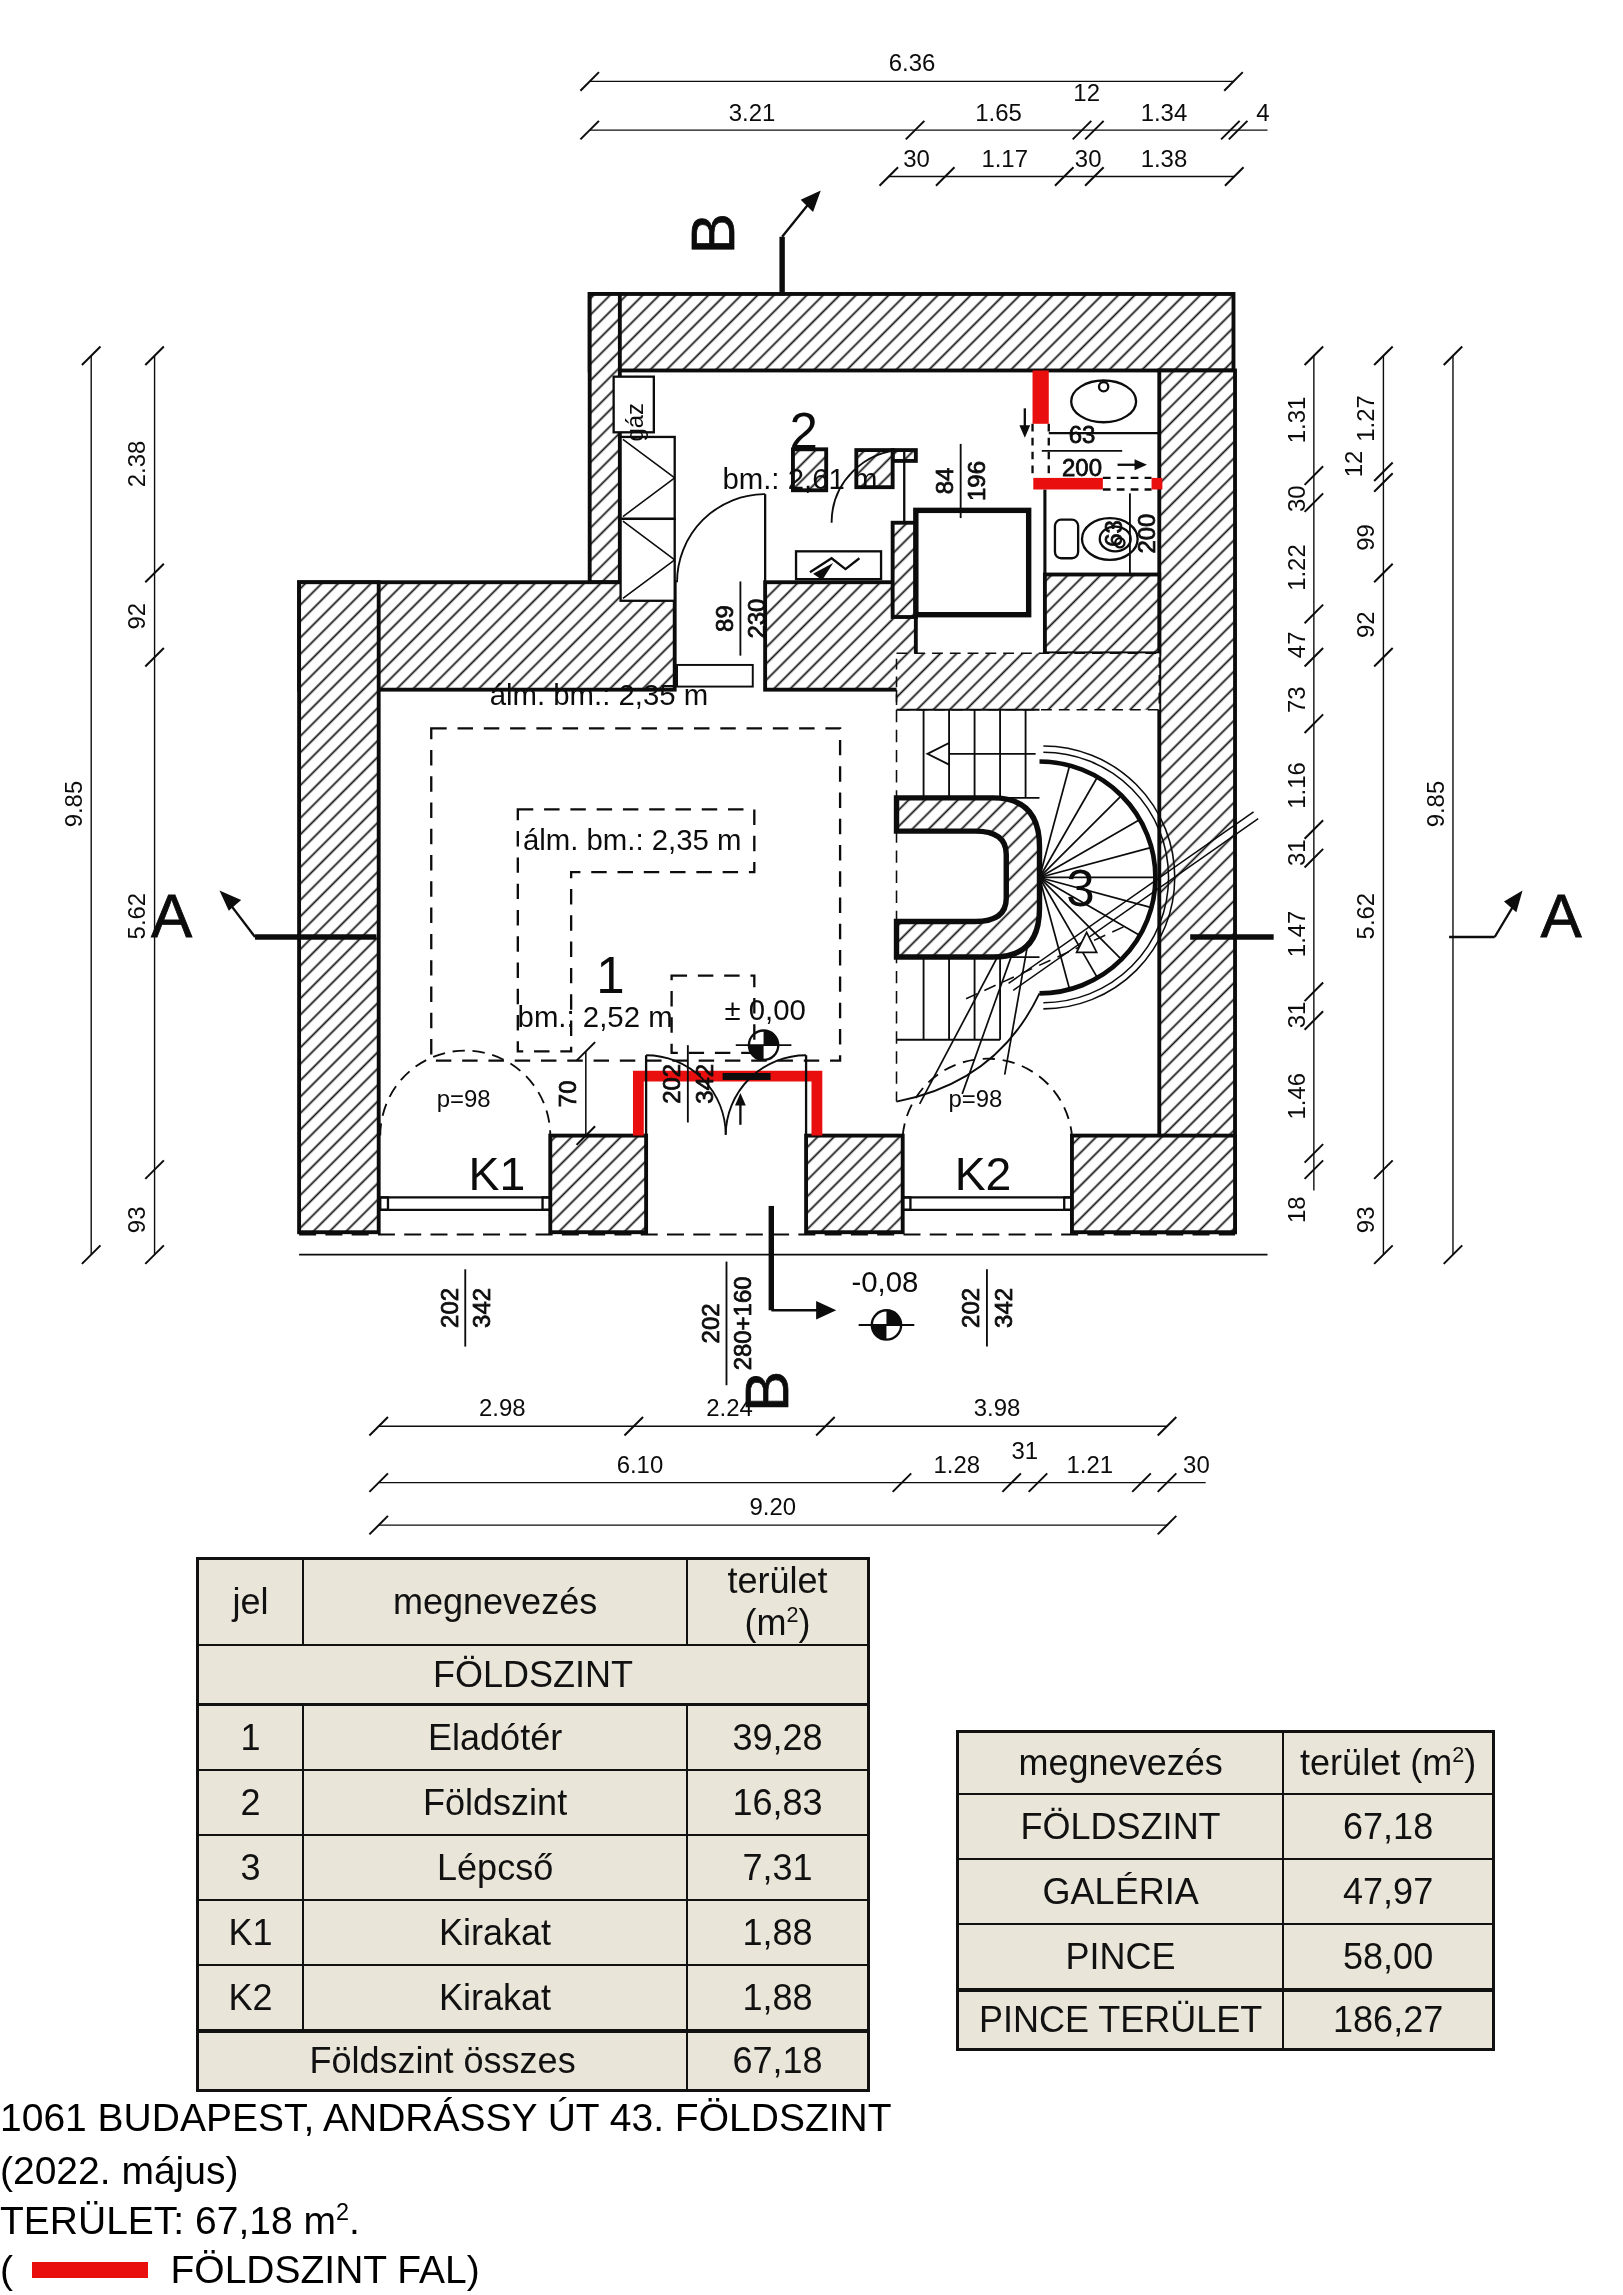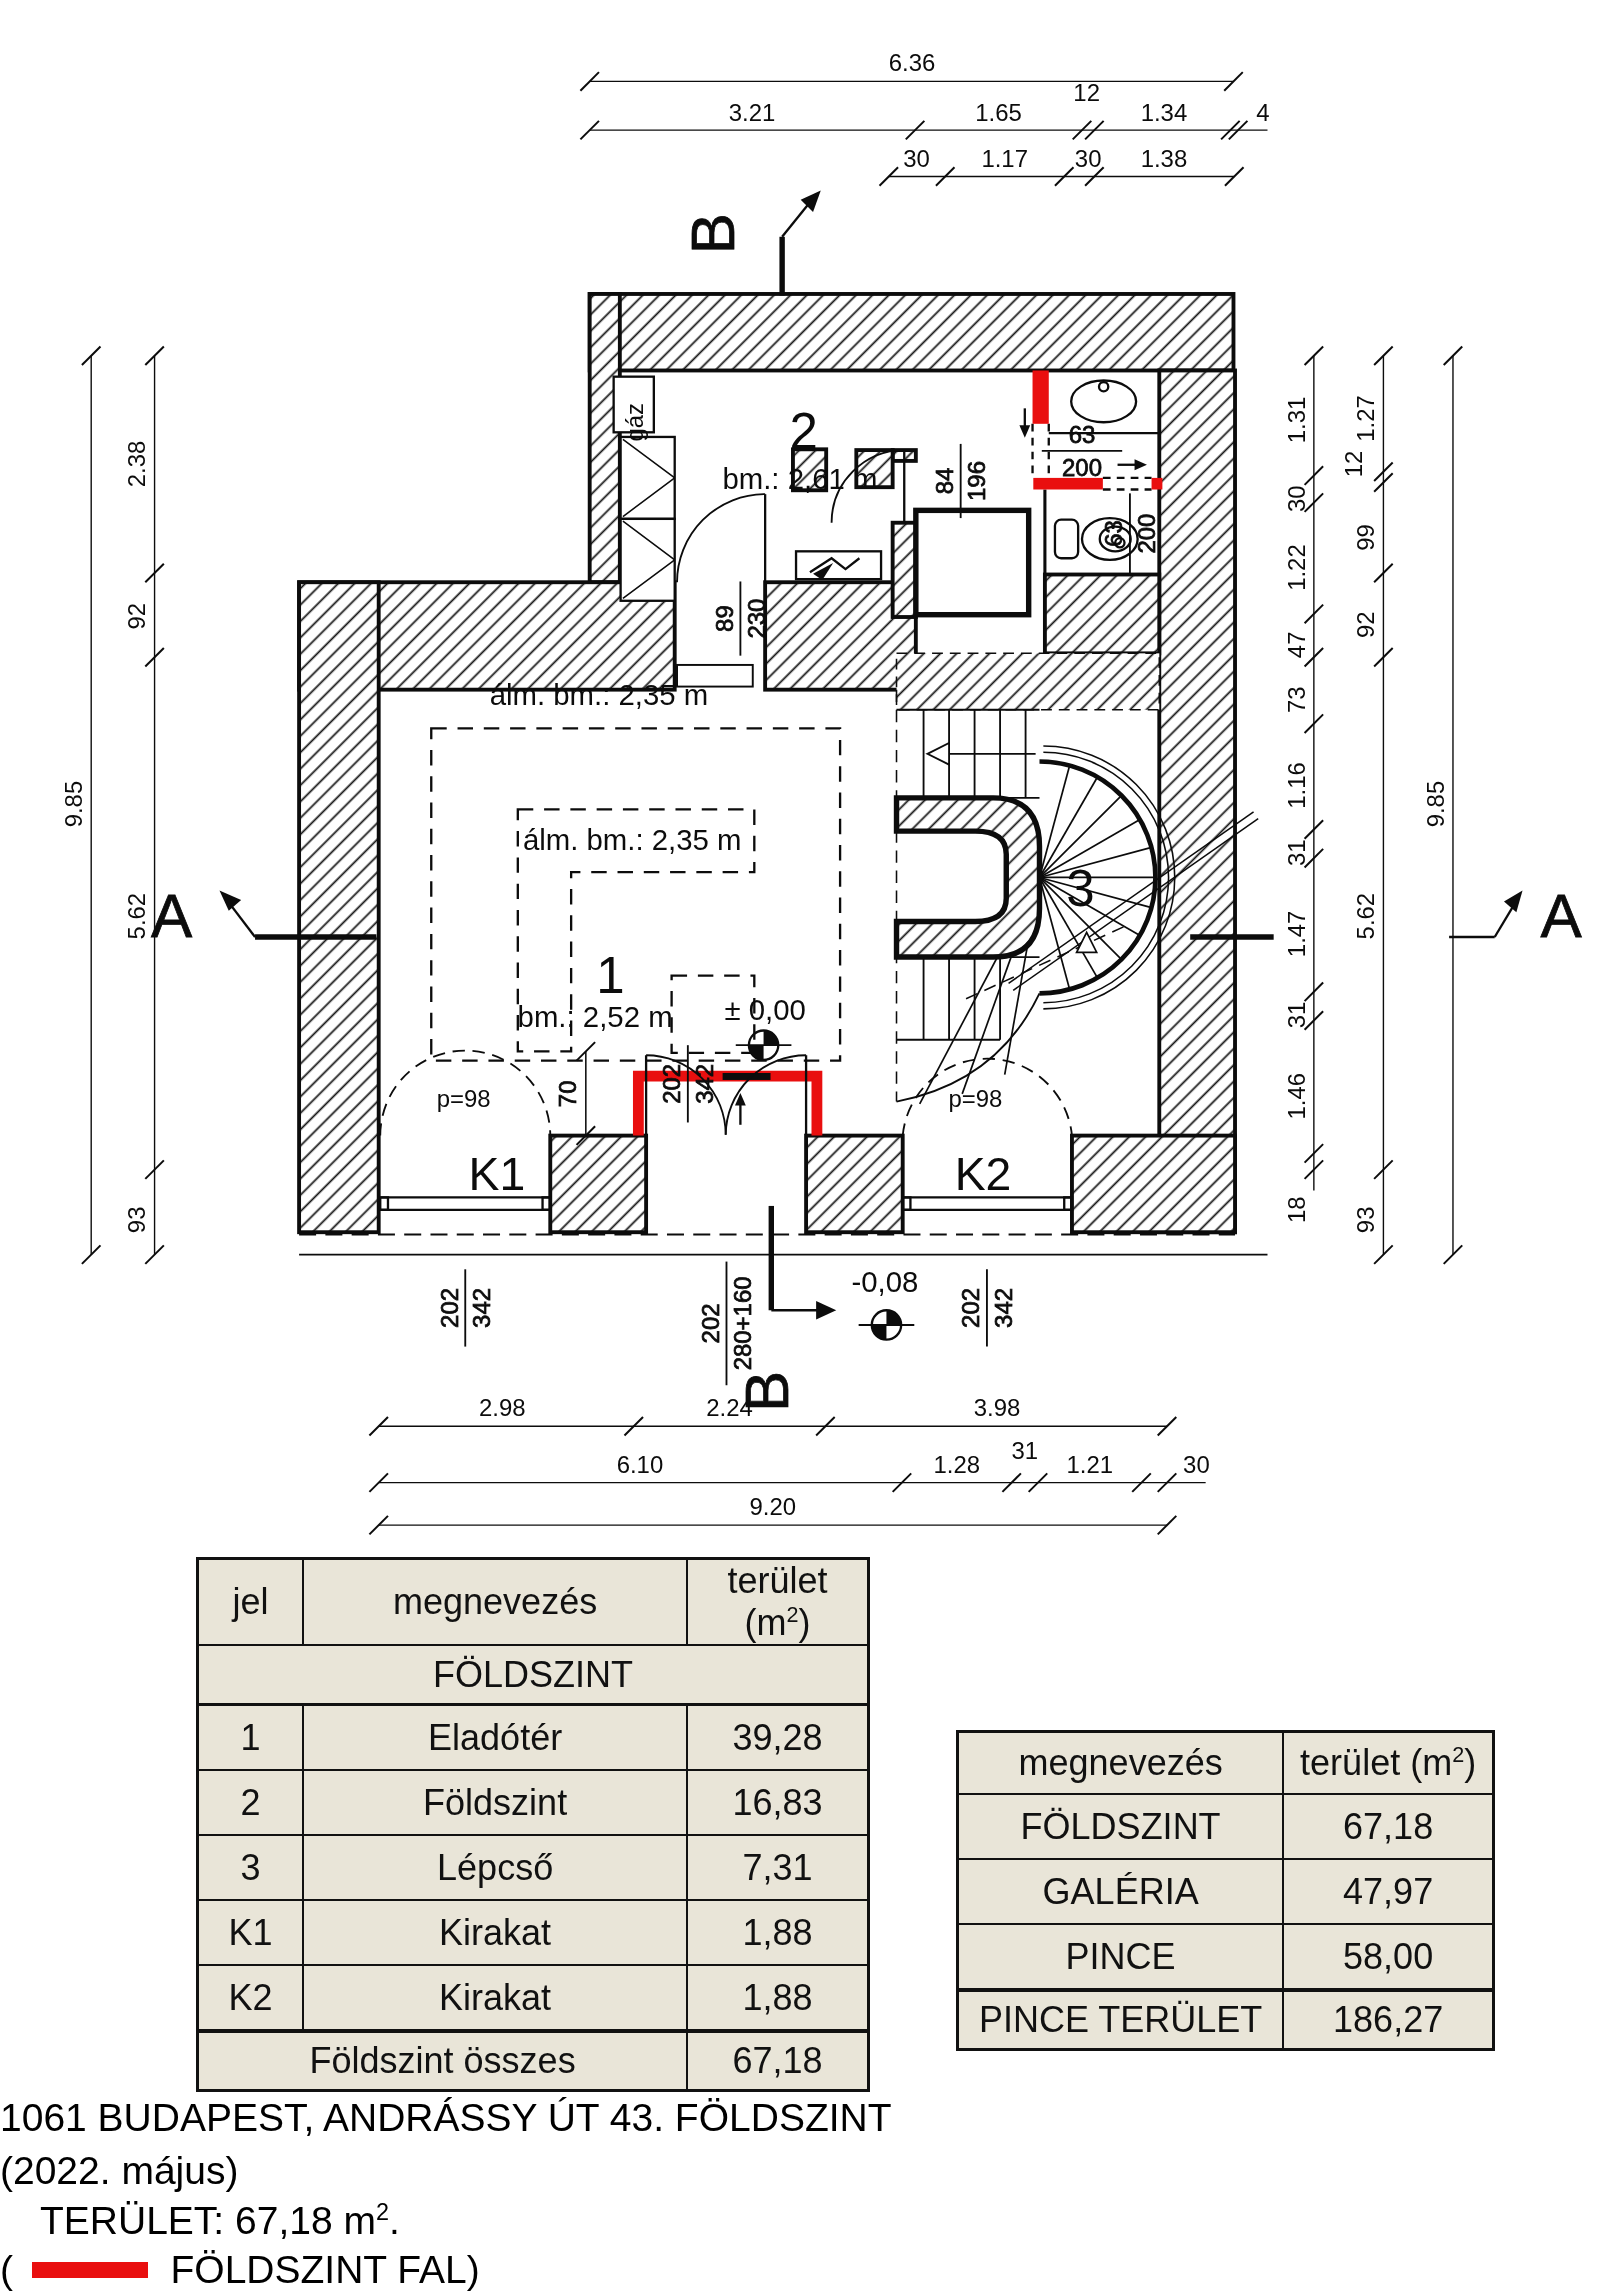--- a/index.html
+++ b/index.html
@@ -548,19 +548,19 @@
   </tr>
   <tr class="totl">
     <td>PINCE TERÜLET</td>
     <td>186,27</td>
   </tr>
 </tbody>
     </table>
 
 <div class="fline" style="top:2096px;">1061 BUDAPEST,  ANDRÁSSY ÚT 43. FÖLDSZINT</div>
 <div class="fline" style="top:2149px;">(2022. május)</div>
-<div class="fline" style="top:2199px;padding-left:40px;"><span>TERÜLET: 67,18 m</span><sup>2</sup><span>.</span></div>
+<div class="fline" style="top:2199px;"><span>TERÜLET: 67,18 m</span><sup>2</sup><span>.</span></div>
 <div class="fline" style="top:2248px;">
   <span>(</span><span class="redbar"></span><span>FÖLDSZINT FAL</span><span>)</span>
 </div>
 
 </div>
 
 
 </body></html>

